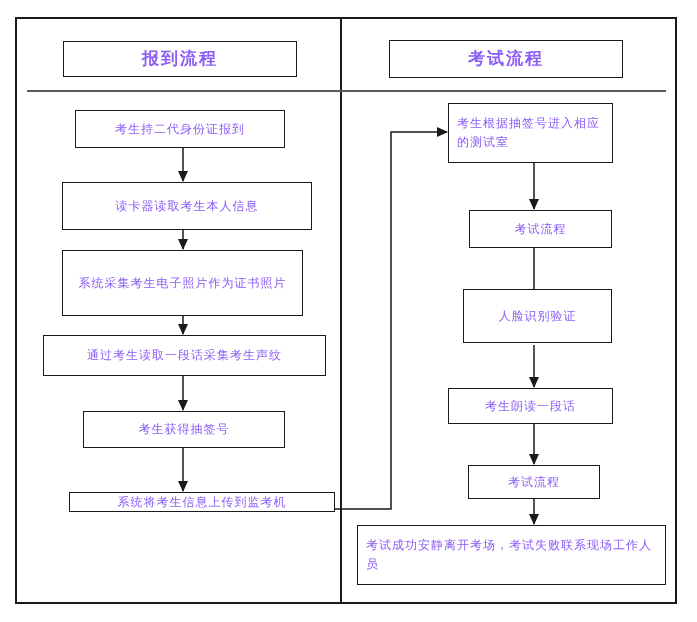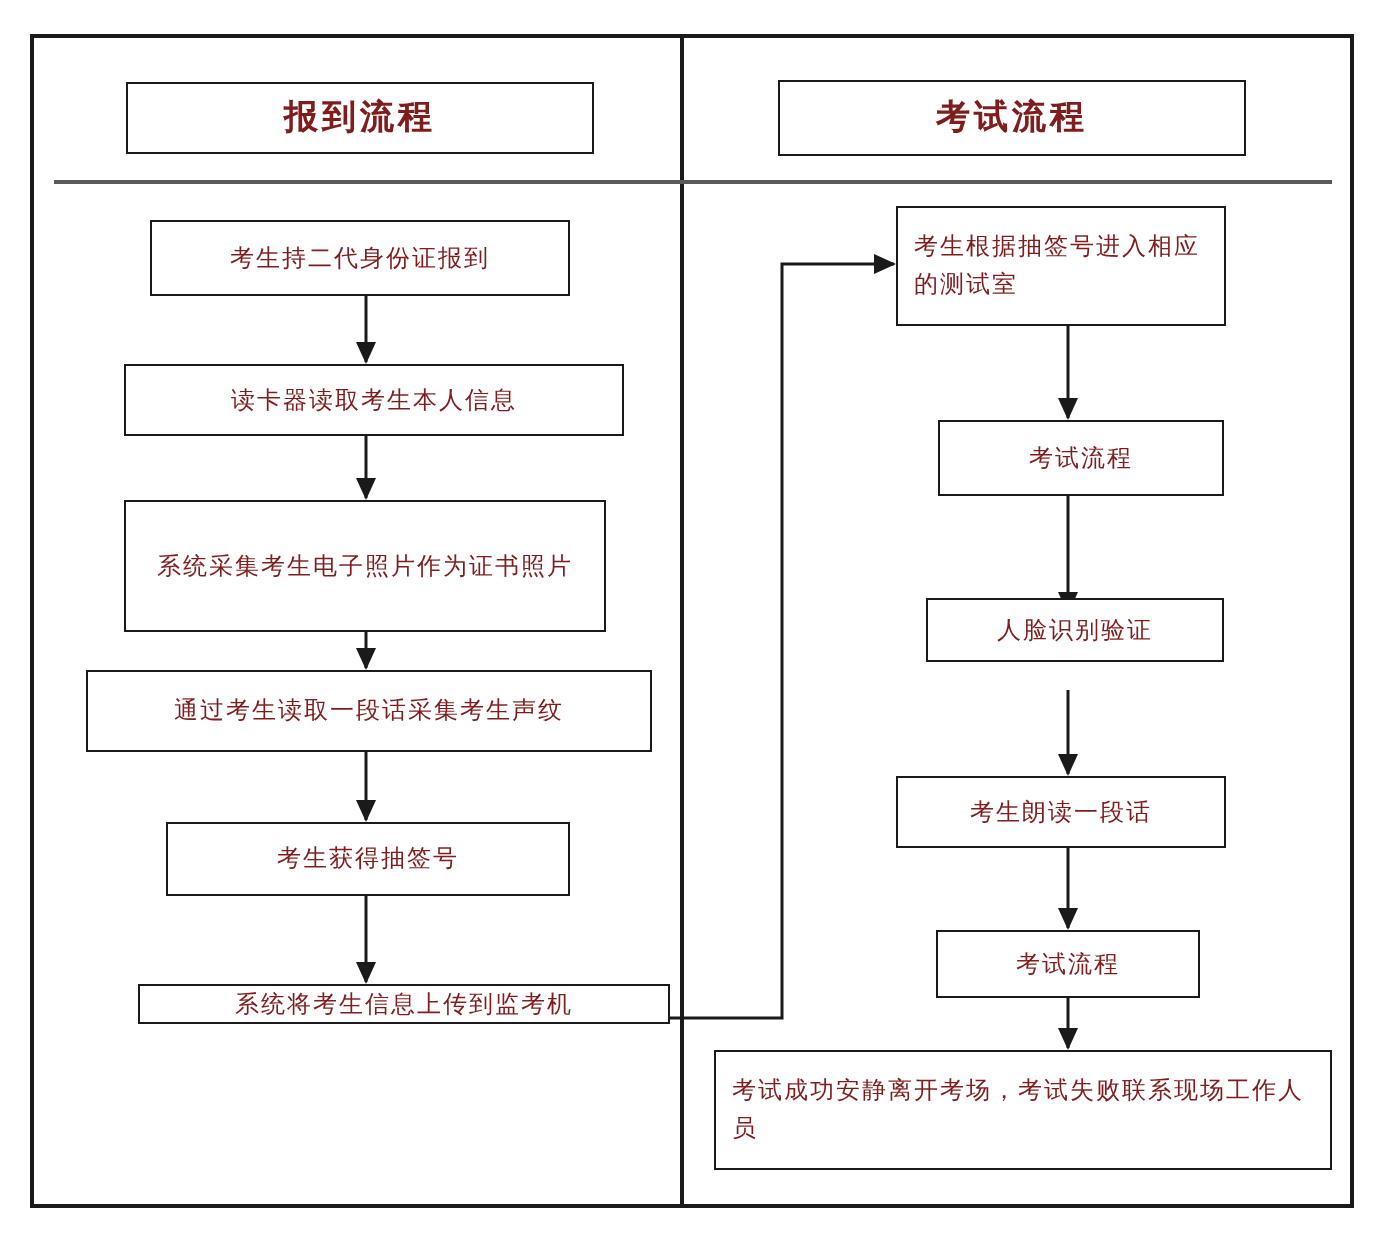--- a/index.html
+++ b/index.html
@@ -2,21 +2,21 @@
 <html><head>
 <meta charset="utf-8">
 <style>
   html, body { margin: 0; padding: 0; background: #e8e8e8; }
   #stage {
     position: relative;
     width: 697px;
     height: 622px;
     background: #ffffff;
     font-family: "Liberation Serif", "DejaVu Serif", serif;
-    color: #7f1d1d;
+    color: #8b5cf6;
     overflow: hidden;
   }
   .frame {
     position: absolute;
     left: 15px; top: 17px;
     width: 662px; height: 587px;
     border: 2px solid #1a1a1a;
     box-sizing: border-box;
   }
   .divider {
@@ -88,37 +88,37 @@
     <line x1="534" y1="424" x2="534" y2="464" stroke="#1a1a1a" stroke-width="1.5" marker-end="url(#arrow)"></line>
     <line x1="534" y1="499" x2="534" y2="524" stroke="#1a1a1a" stroke-width="1.5" marker-end="url(#arrow)"></line>
 
     <path d="M335,509 L391,509 L391,132 L447,132" fill="none" stroke="#1a1a1a" stroke-width="1.5" marker-end="url(#arrow)"></path>
   </svg>
 
   <div class="box title" style="left:63px; top:41px; width:234px; height:36px;">报到流程</div>
 
   <div class="box" style="left:75px; top:110px; width:210px; height:38px;">考生持二代身份证报到</div>
 
-  <div class="box" style="left:62px; top:182px; width:250px; height:36px;">读卡器读取考生本人信息</div>
+  <div class="box" style="left:62px; top:182px; width:250px; height:48px;">读卡器读取考生本人信息</div>
 
   <div class="box" style="left:62px; top:250px; width:241px; height:66px; padding:0 0;">系统采集考生电子照片作为证书照片</div>
 
   <div class="box" style="left:43px; top:335px; width:283px; height:41px;text-align:right;">通过考生读取一段话采集考生声纹</div>
 
   <div class="box" style="left:83px; top:411px; width:202px; height:37px;">考生获得抽签号</div>
 
   <div class="box" style="left:69px; top:492px; width:266px; height:20px;">系统将考生信息上传到监考机</div>
 
   <div class="box title" style="left:389px; top:40px; width:234px; height:38px;">考试流程</div>
 
   <div class="box left-align" style="left:448px; top:103px; width:165px; height:60px; padding:0 8px;">考生根据抽签号进入相应的测试室</div>
 
   <div class="box" style="left:469px; top:210px; width:143px; height:38px;">考试流程</div>
 
-  <div class="box" style="left:463px; top:299px; width:149px; height:32px;text-align:right;">人脸识别验证</div>
+  <div class="box" style="left:463px; top:289px; width:149px; height:54px;text-align:right;">人脸识别验证</div>
 
   <div class="box" style="left:448px; top:388px; width:165px; height:36px;">考生朗读一段话</div>
 
   <div class="box" style="left:468px; top:465px; width:132px; height:34px;">考试流程</div>
 
   <div class="box left-align" style="left:357px; top:525px; width:309px; height:60px; padding:0 8px;">考试成功安静离开考场，考试失败联系现场工作人员</div>
 
 </div>
 
 </body></html>

